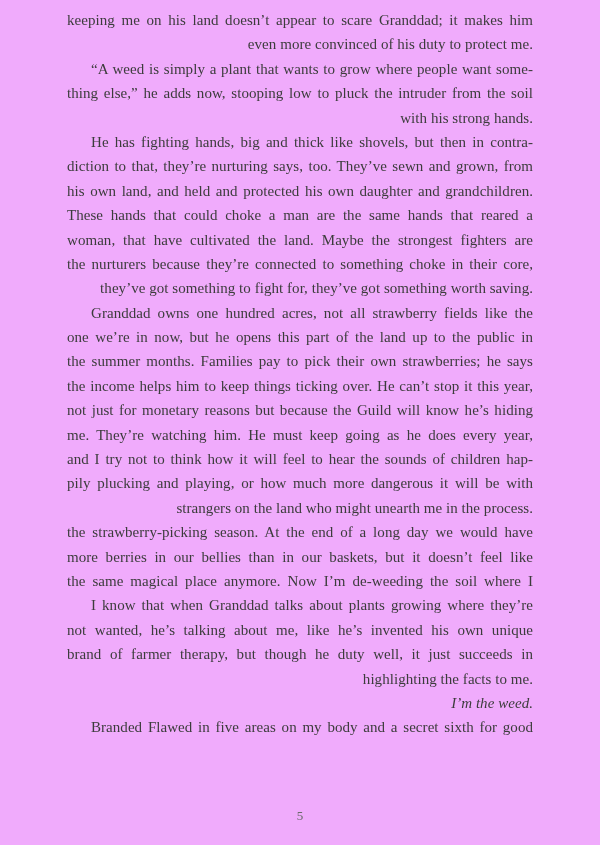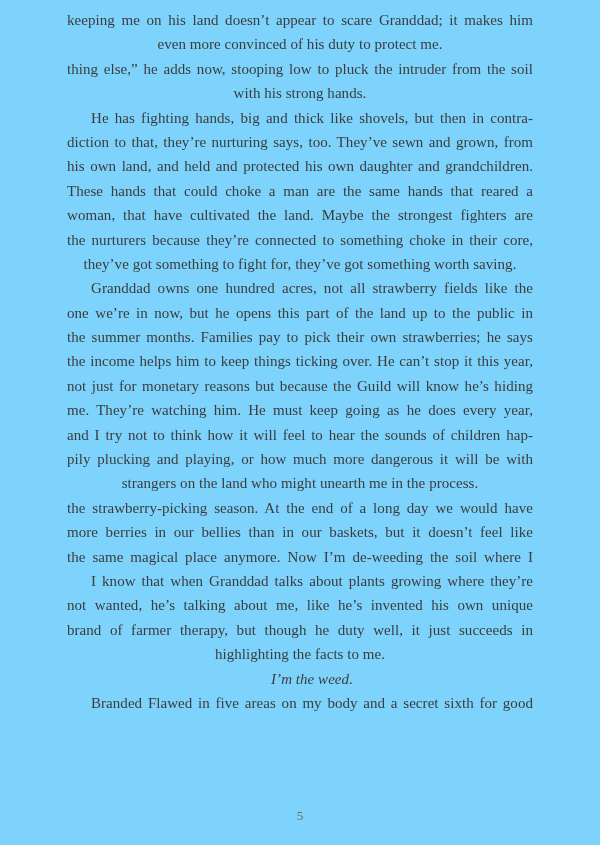--- a/index.html
+++ b/index.html
@@ -4,21 +4,21 @@
 <style>
   html, body {
     margin: 0;
     padding: 0;
     background: #ffffff;
   }
   .page {
     position: relative;
     width: 600px;
     height: 845px;
-    background: #7dd3fc;
+    background: #f0abfc;
     font-family: "Liberation Serif", "DejaVu Serif", serif;
     color: #3c3c3c;
     overflow: hidden;
   }
   .text-block {
     position: absolute;
     left: 67px;
     top: 8px;
     width: 466px;
     font-size: 15px;
@@ -28,21 +28,21 @@
   .para {
     margin: 0;
     padding: 0;
   }
   .para.italic {
     font-style: italic;
   }
   .line {
     height: 24.4px;
     overflow: hidden;
-    text-align: center;
+    text-align: right;
   }
   .line.just {
     text-align: justify;
     text-align-last: justify;
   }
   .line.indent-first {
     padding-left: 24px;
   }
   .page-number {
     position: absolute;
@@ -58,20 +58,21 @@
 </head>
 <body>
 
 <div class="page">
   <div class="text-block" id="text-block">
       <div class="para">
         <div class="line just">keeping me on his land doesn’t appear to scare Granddad; it makes him</div>
         <div class="line">even more convinced of his duty to protect me.</div>
       </div>
       <div class="para">
+        <div class="line just indent-first">“A weed is simply a plant that wants to grow where people want some-</div>
         <div class="line just">thing else,” he adds now, stooping low to pluck the intruder from the soil</div>
         <div class="line">with his strong hands.</div>
       </div>
       <div class="para">
         <div class="line just indent-first">He has fighting hands, big and thick like shovels, but then in contra-</div>
         <div class="line just">diction to that, they’re nurturing says, too. They’ve sewn and grown, from</div>
         <div class="line just">his own land, and held and protected his own daughter and grandchildren.</div>
         <div class="line just">These hands that could choke a man are the same hands that reared a</div>
         <div class="line just">woman, that have cultivated the land. Maybe the strongest fighters are</div>
         <div class="line just">the nurturers because they’re connected to something choke in their core,</div>

